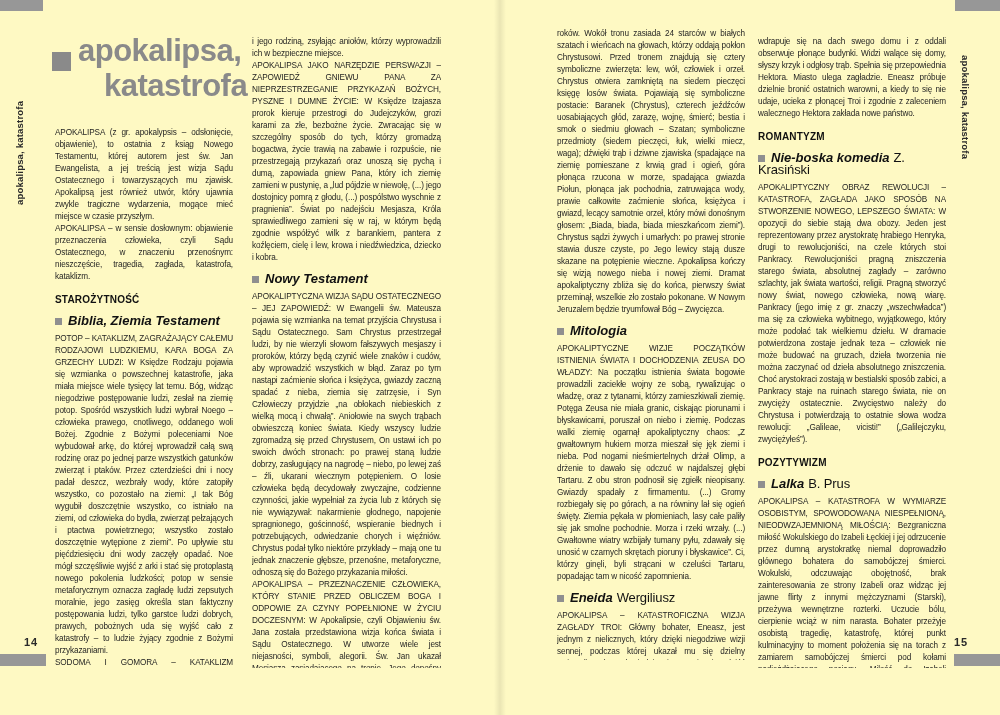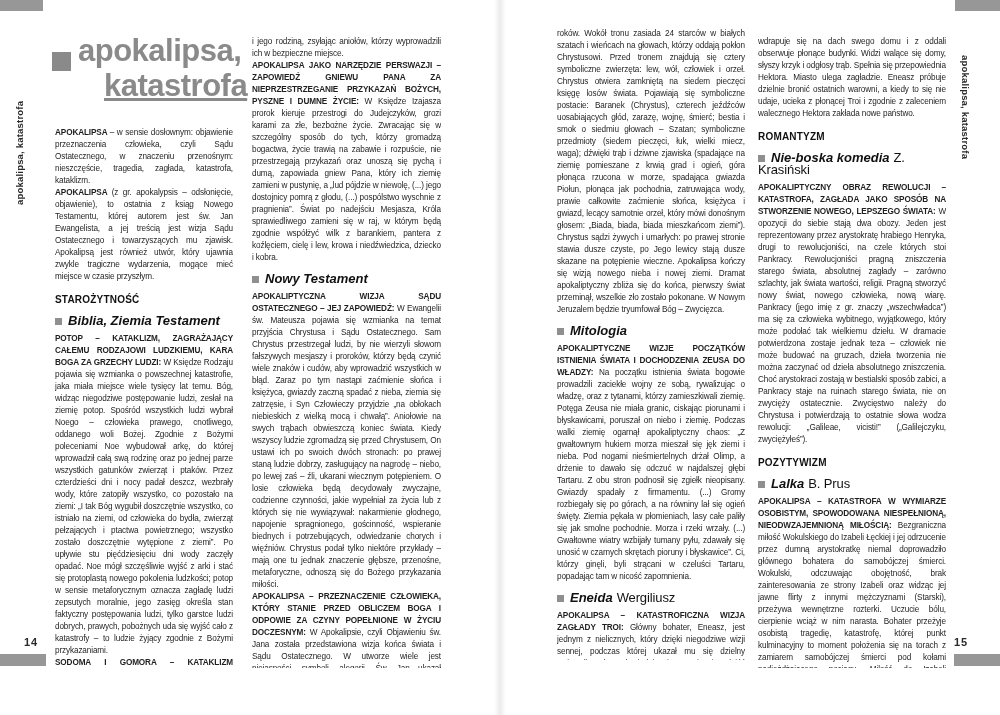--- a/index.html
+++ b/index.html
@@ -1,46 +1,46 @@
 <!DOCTYPE html>
 <html lang="pl"><head>
 <meta charset="utf-8">
 <style>
   html,body{margin:0;padding:0;background:#e8e8e8;}
   .spread{
-    position:relative;width:1000px;height:715px;background:#ffffff;
+    position:relative;width:1000px;height:715px;background:#fef9c3;
     font-family:"Liberation Sans","DejaVu Sans",sans-serif;color:#1f1f1f;
     overflow:hidden;margin:0 auto;
   }
   .seam{position:absolute;left:494px;top:0;width:12px;height:715px;
     background:linear-gradient(to right,rgba(0,0,0,0) 0%,rgba(0,0,0,0.08) 50%,rgba(0,0,0,0) 100%);}
   .corner-bar{position:absolute;height:11px;background:#979797;}
   .bar-tl{left:0;top:40;width:43px;}
   .bar-tr{left:955px;top:40;width:45px;}
   .bar-bl{left:0;top:654px;width:46px;height:12px;}
   .bar-br{left:954px;top:654px;width:46px;height:12px;}
   .vtab{position:absolute;font-size:9.5px;font-weight:bold;color:#2a2a2a;
     letter-spacing:0.2px;white-space:nowrap;}
   .vtab-left{left:14px;top:55px;height:150px;writing-mode:vertical-rl;transform:rotate(180deg);}
   .vtab-right{left:960px;top:55px;height:150px;writing-mode:vertical-rl;}
   .title-square{position:absolute;left:52px;top:52px;width:19px;height:19px;background:#8a8a8a;}
   .page-title{position:absolute;left:78px;top:33px;font-size:31px;line-height:35px;
     font-weight:bold;color:#8a8a8a;letter-spacing:-0.5px;}
-  .page-title .l2{padding-left:26px;display:block;text-decoration:underline;}
+  .page-title .l2{padding-left:26px;display:block;}
   .pagenum{position:absolute;font-size:11px;font-weight:bold;color:#2a2a2a;letter-spacing:1px;}
   .pn-left{left:24px;top:636px;}
   .pn-right{left:954px;top:636px;}
   .col{position:absolute;overflow:hidden;font-size:8.2px;line-height:12px;
     letter-spacing:-0.12px;text-align:justify;}
   .col1{left:55px;top:127px;width:178px;height:540px;}
   .col2{left:252px;top:36px;width:189px;height:632px;}
   .col3{left:557px;top:28px;width:188px;height:632px;}
   .col4{left:758px;top:36px;width:188px;height:632px;}
   .para{margin:0;hyphens:auto;-webkit-hyphens:auto;}
-  .entry-label{font-weight:bold;}
+  .entry-label{font-weight:normal;}
   .epoch{font-size:10px;font-weight:bold;color:#111;margin:11px 0 7px;
     letter-spacing:0.2px;text-align:left;}
   .work{font-size:13px;margin:9px 0 6px;text-align:left;color:#111;}
   .work .sq{display:inline-block;width:7px;height:7px;background:#8f8f8f;margin-right:6px;}
   .work i{font-style:italic;font-weight:bold;letter-spacing:0;}
   .work .author{font-weight:normal;margin-left:4px;}
 </style>
 </head>
 <body>
 
@@ -56,22 +56,22 @@
   </div>
   <div class="pagenum pn-left">14</div>
   <div class="corner-bar bar-bl"></div>
 
   <div class="corner-bar bar-tr"></div>
   <div class="vtab vtab-right">apokalipsa, katastrofa</div>
   <div class="pagenum pn-right">15</div>
   <div class="corner-bar bar-br"></div>
 
   <div class="col col1">
+      <p class="para"><span class="entry-label">APOKALIPSA </span><span>(z gr. apokalypsis – odsłonięcie, objawienie), to ostatnia z ksiąg Nowego Testamentu, której autorem jest św. Jan Ewangelista, a jej treścią jest wizja Sądu Ostatecznego i towarzyszących mu zjawisk. Apokalipsą jest również utwór, który ujawnia zwykle tragiczne wydarzenia, mogące mieć miejsce w czasie przyszłym.</span></p>
       <p class="para"><span class="entry-label">APOKALIPSA </span><span>– w sensie dosłownym: objawienie przeznaczenia człowieka, czyli Sądu Ostatecznego, w znaczeniu przenośnym: nieszczęście, tragedia, zagłada, katastrofa, kataklizm.</span></p>
-      <p class="para"><span class="entry-label">APOKALIPSA </span><span>(z gr. apokalypsis – odsłonięcie, objawienie), to ostatnia z ksiąg Nowego Testamentu, której autorem jest św. Jan Ewangelista, a jej treścią jest wizja Sądu Ostatecznego i towarzyszących mu zjawisk. Apokalipsą jest również utwór, który ujawnia zwykle tragiczne wydarzenia, mogące mieć miejsce w czasie przyszłym.</span></p>
       <div class="epoch">STAROŻYTNOŚĆ</div>
       <div class="work"><span class="sq"></span><i>Biblia, Ziemia Testament</i></div>
       <p class="para"><span class="entry-label">POTOP – KATAKLIZM, ZAGRAŻAJĄCY CAŁEMU RODZAJOWI LUDZKIEMU, KARA BOGA ZA GRZECHY LUDZI: </span><span>W Księdze Rodzaju pojawia się wzmianka o powszechnej katastrofie, jaka miała miejsce wiele tysięcy lat temu. Bóg, widząc niegodziwe postępowanie ludzi, zesłał na ziemię potop. Spośród wszystkich ludzi wybrał Noego – człowieka prawego, cnotliwego, oddanego woli Bożej. Zgodnie z Bożymi poleceniami Noe wybudował arkę, do której wprowadził całą swą rodzinę oraz po jednej parze wszystkich gatunków zwierząt i ptaków. Przez czterdzieści dni i nocy padał deszcz, wezbrały wody, które zatopiły wszystko, co pozostało na ziemi: „I tak Bóg wygubił doszczętnie wszystko, co istniało na ziemi, od człowieka do bydła, zwierząt pełzających i ptactwa powietrznego; wszystko zostało doszczętnie wytępione z ziemi”. Po upływie stu pięćdziesięciu dni wody zaczęły opadać. Noe mógł szczęśliwie wyjść z arki i stać się protoplastą nowego pokolenia ludzkości; potop w sensie metaforycznym oznacza zagładę ludzi zepsutych moralnie, jego zasięg określa stan faktyczny postępowania ludzi, tylko garstce ludzi dobrych, prawych, pobożnych uda się wyjść cało z katastrofy – to ludzie żyjący zgodnie z Bożymi przykazaniami.</span></p>
       <p class="para"><span class="entry-label">SODOMA I GOMORA – KATAKLIZM LUDZKOŚCI, ZNISZCZENIE DWÓCH MIAST Z POWODU KARY ZA GRZECHY: </span><span>Bóg zniszczył dwa słynące z przepychu, bogactwa, rozwiązłego życia ludzi potężne starożytne miasta: Sodomę i Gomorę („(...) Pan spuścił na Sodomę i Gomorę deszcz siarki i ognia z nieba”), zlitował się jedynie nad pobożnym Lotem</span></p>
     </div>
   <div class="col col2">
       <p class="para"><span>i jego rodziną, zsyłając aniołów, którzy wyprowadzili ich w bezpieczne miejsce.</span></p>
       <p class="para"><span class="entry-label">APOKALIPSA JAKO NARZĘDZIE PERSWAZJI – ZAPOWIEDŹ GNIEWU PANA ZA NIEPRZESTRZEGANIE PRZYKAZAŃ BOŻYCH, PYSZNE I DUMNE ŻYCIE: </span><span>W Księdze Izajasza prorok kieruje przestrogi do Judejczyków, grozi karami za złe, bezbożne życie. Zwracając się w szczególny sposób do tych, którzy gromadzą bogactwa, życie trawią na zabawie i rozpuście, nie przestrzegają przykazań oraz unoszą się pychą i dumą, zapowiada gniew Pana, który ich ziemię zamieni w pustynię, a „lud pójdzie w niewolę, (...) jego dostojnicy pomrą z głodu, (...) pospólstwo wyschnie z pragnienia”. Świat po nadejściu Mesjasza, Króla sprawiedliwego zamieni się w raj, w którym będą zgodnie współżyć wilk z barankiem, pantera z koźlęciem, cielę i lew, krowa i niedźwiedzica, dziecko i kobra.</span></p>
       <div class="work"><span class="sq"></span><i>Nowy Testament</i></div>
       <p class="para"><span class="entry-label">APOKALIPTYCZNA WIZJA SĄDU OSTATECZNEGO – JEJ ZAPOWIEDŹ: </span><span>W Ewangelii św. Mateusza pojawia się wzmianka na temat przyjścia Chrystusa i Sądu Ostatecznego. Sam Chrystus przestrzegał ludzi, by nie wierzyli słowom fałszywych mesjaszy i proroków, którzy będą czynić wiele znaków i cudów, aby wprowadzić wszystkich w błąd. Zaraz po tym nastąpi zaćmienie słońca i księżyca, gwiazdy zaczną spadać z nieba, ziemia się zatrzęsie, i Syn Człowieczy przyjdzie „na obłokach niebieskich z wielką mocą i chwałą”. Aniołowie na swych trąbach obwieszczą koniec świata. Kiedy wszyscy ludzie zgromadzą się przed Chrystusem, On ustawi ich po swoich dwóch stronach: po prawej staną ludzie dobrzy, zasługujący na nagrodę – niebo, po lewej zaś – źli, ukarani wiecznym potępieniem. O losie człowieka będą decydowały zwyczajne, codzienne czynności, jakie wypełniał za życia lub z których się nie wywiązywał: nakarmienie głodnego, napojenie spragnionego, gościnność, wspieranie biednych i potrzebujących, odwiedzanie chorych i więźniów. Chrystus podał tylko niektóre przykłady – mają one tu jednak znaczenie głębsze, przenośne, metaforyczne, odnoszą się do Bożego przykazania miłości.</span></p>

